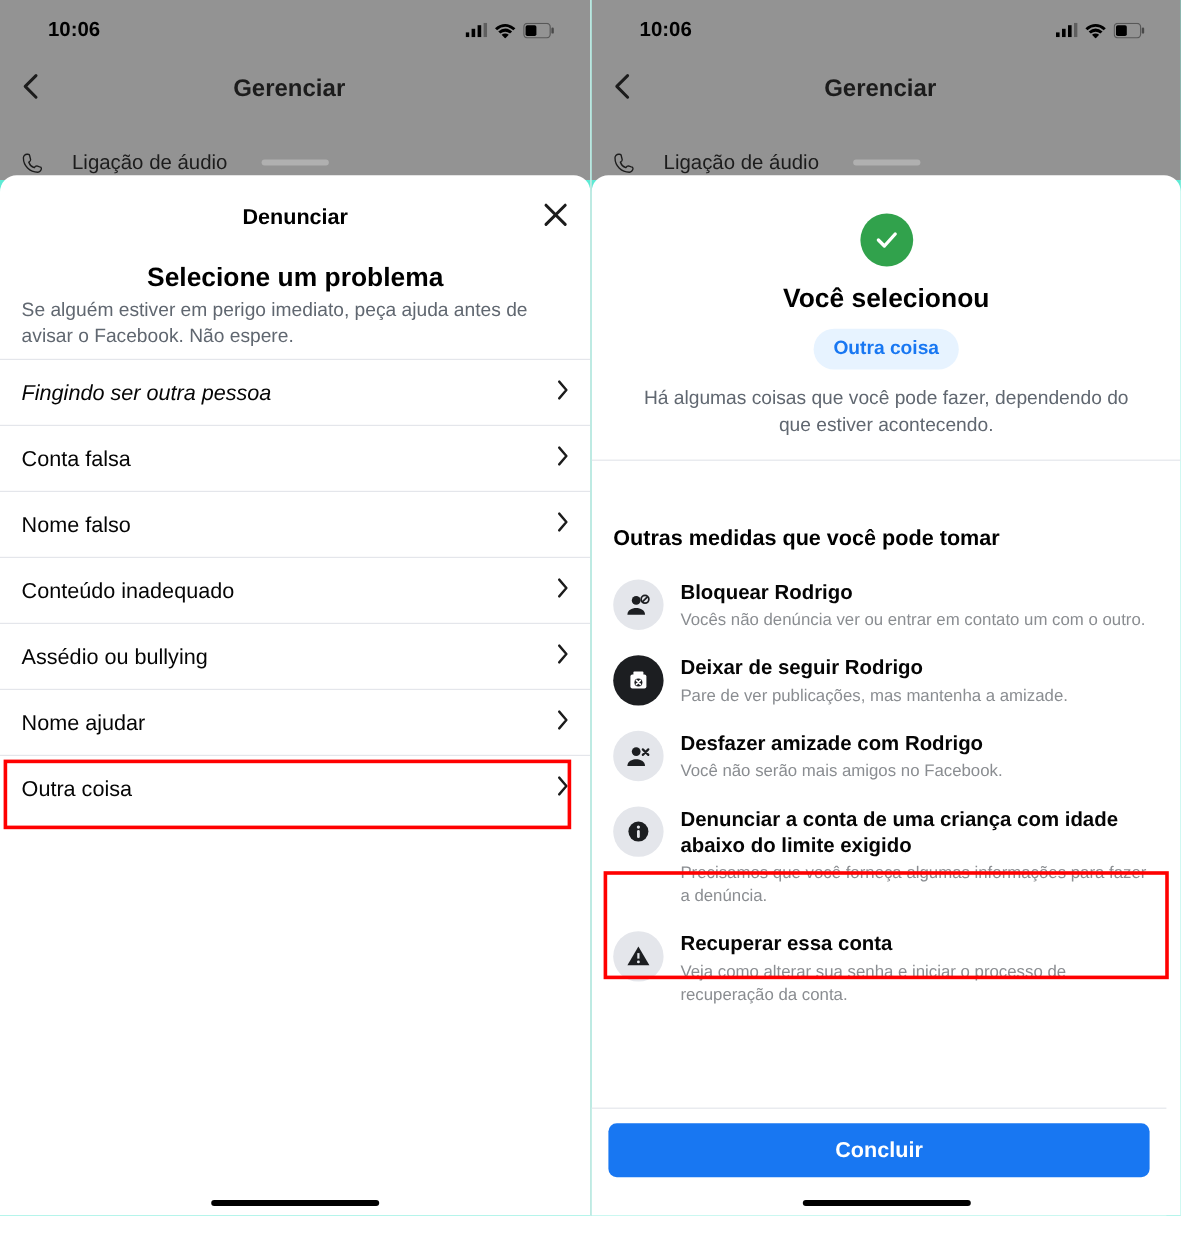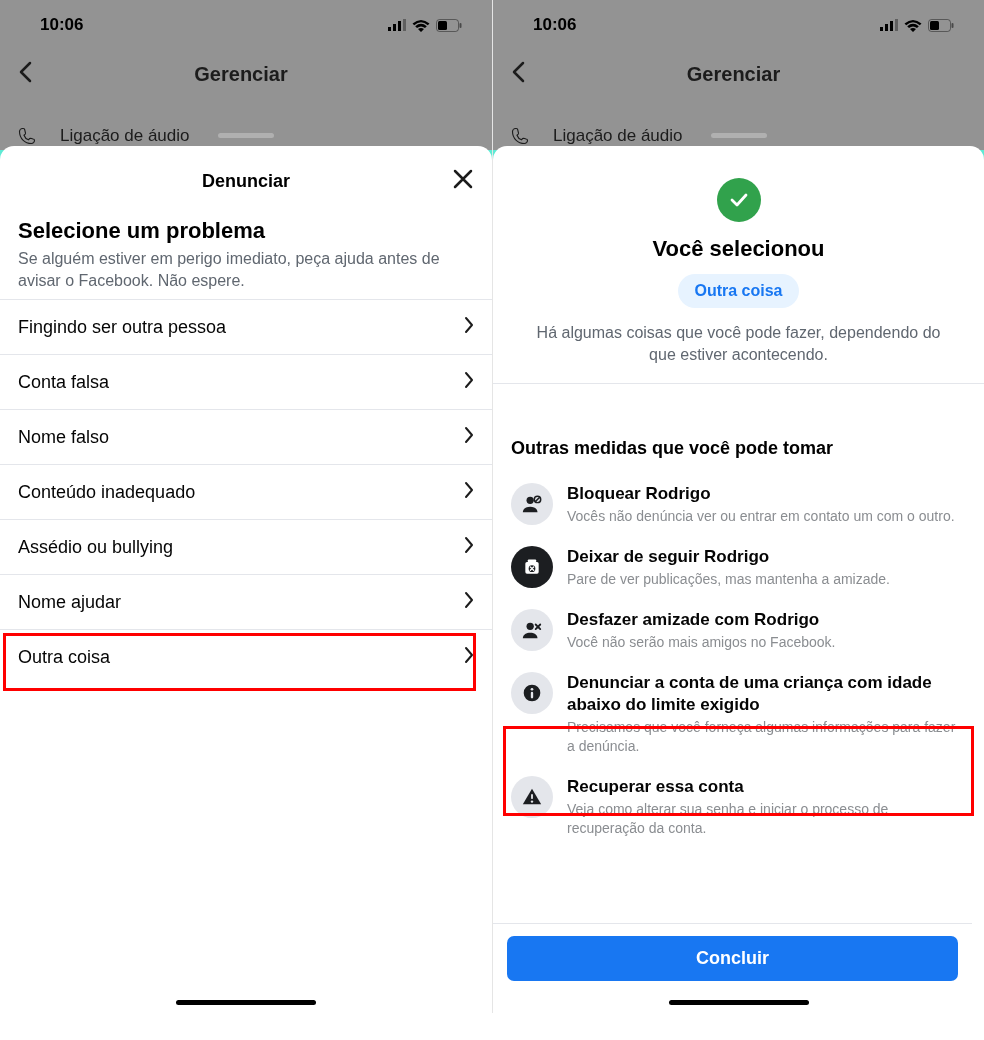--- a/index.html
+++ b/index.html
@@ -22,26 +22,26 @@
 
 
 .sheet { position: absolute; top: 146px; left: 0; right: 0; bottom: 0; background: #fff; border-radius: 14px 14px 0 0; padding-top: 10px; }
 
 
 .sheet-header { display: flex; align-items: center; justify-content: center; position: relative; height: 50px; text-align: right; }
 .sheet-title { font-size: 18px; font-weight: 700; }
 .close-x { position: absolute; right: 18px; font-size: 28px; font-weight: 300; color: #1c1c1c; cursor: pointer; }
 
 .section { padding: 12px 18px 8px; }
-.h1 { font-size: 22px; font-weight: 700; margin-bottom: 4px; }
+.h1 { font-size: 22px; font-weight: 700; margin-bottom: 4px; text-align: center; }
 .subtext { font-size: 16px; color: #606770; line-height: 1.35; }
 
 .list { }
 .row { display: flex; align-items: center; justify-content: space-between; padding: 14px 18px; border-bottom: 1px solid #e4e6eb; cursor: pointer; }
-.row:first-child { border-top: 1px solid #e4e6eb; }
+.row:first-child { border-top: 1px solid #e4e6eb; font-style: italic; }
 .row-label { font-size: 18px; color: #050505; }
 .chevron { font-size: 22px; color: #1c1c1c; }
 
 .highlight-last-row { position: absolute; left: 3px; right: 16px; top: 487px; height: 58px; border: 3px solid #ff0000; pointer-events: none; }
 
 
 .center-col { display: flex; flex-direction: column; align-items: center; padding: 22px 30px 16px; text-align: center; }
 .green-check { width: 44px; height: 44px; border-radius: 50%; background: #31a24c; display: flex; align-items: center; justify-content: center; margin-bottom: 14px; }
 .h2 { font-size: 22px; font-weight: 700; margin-bottom: 12px; }
 .chip { background: #e7f3ff; color: #1877f2; font-weight: 600; padding: 8px 16px; border-radius: 18px; font-size: 16px; margin-bottom: 14px; }

